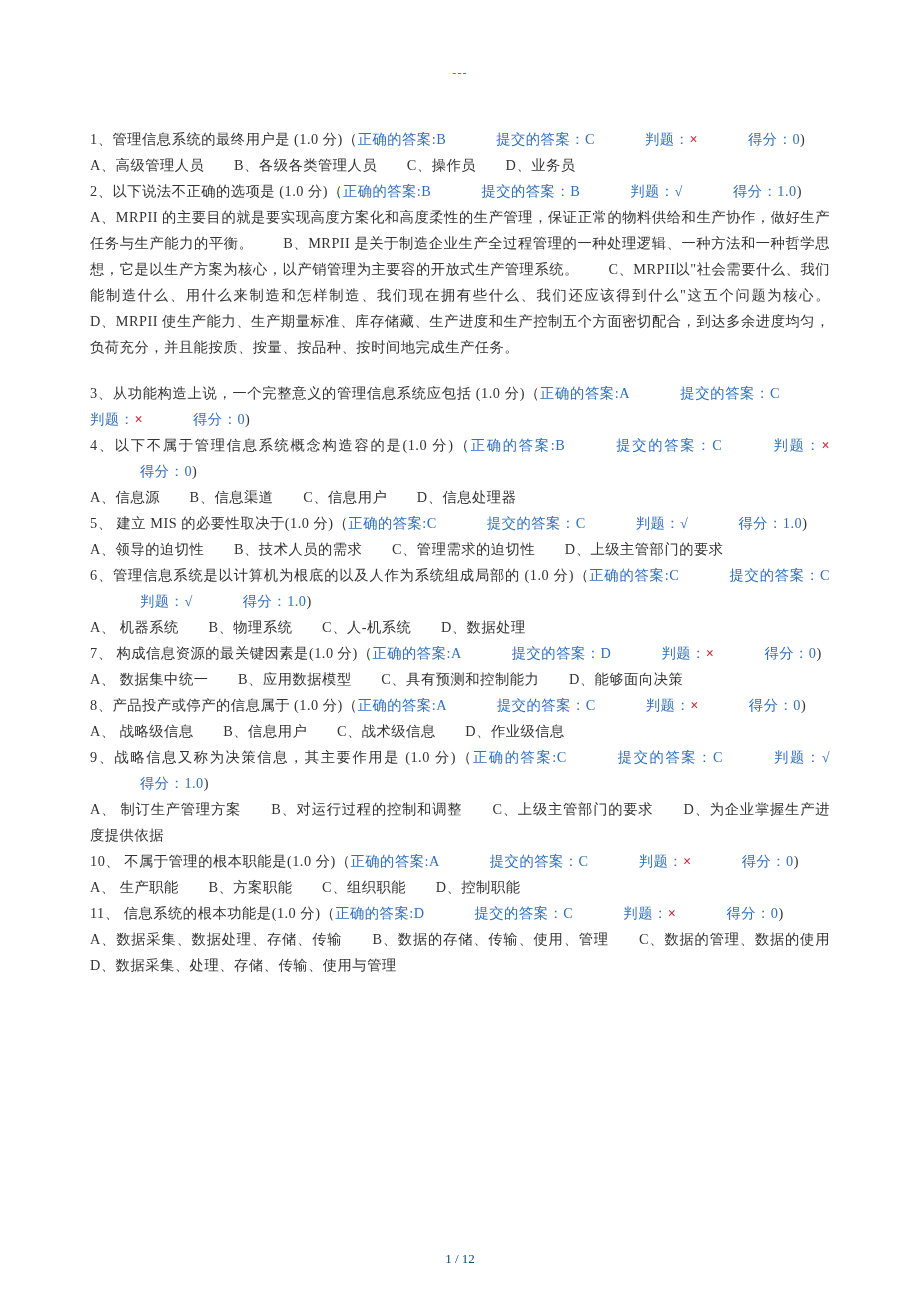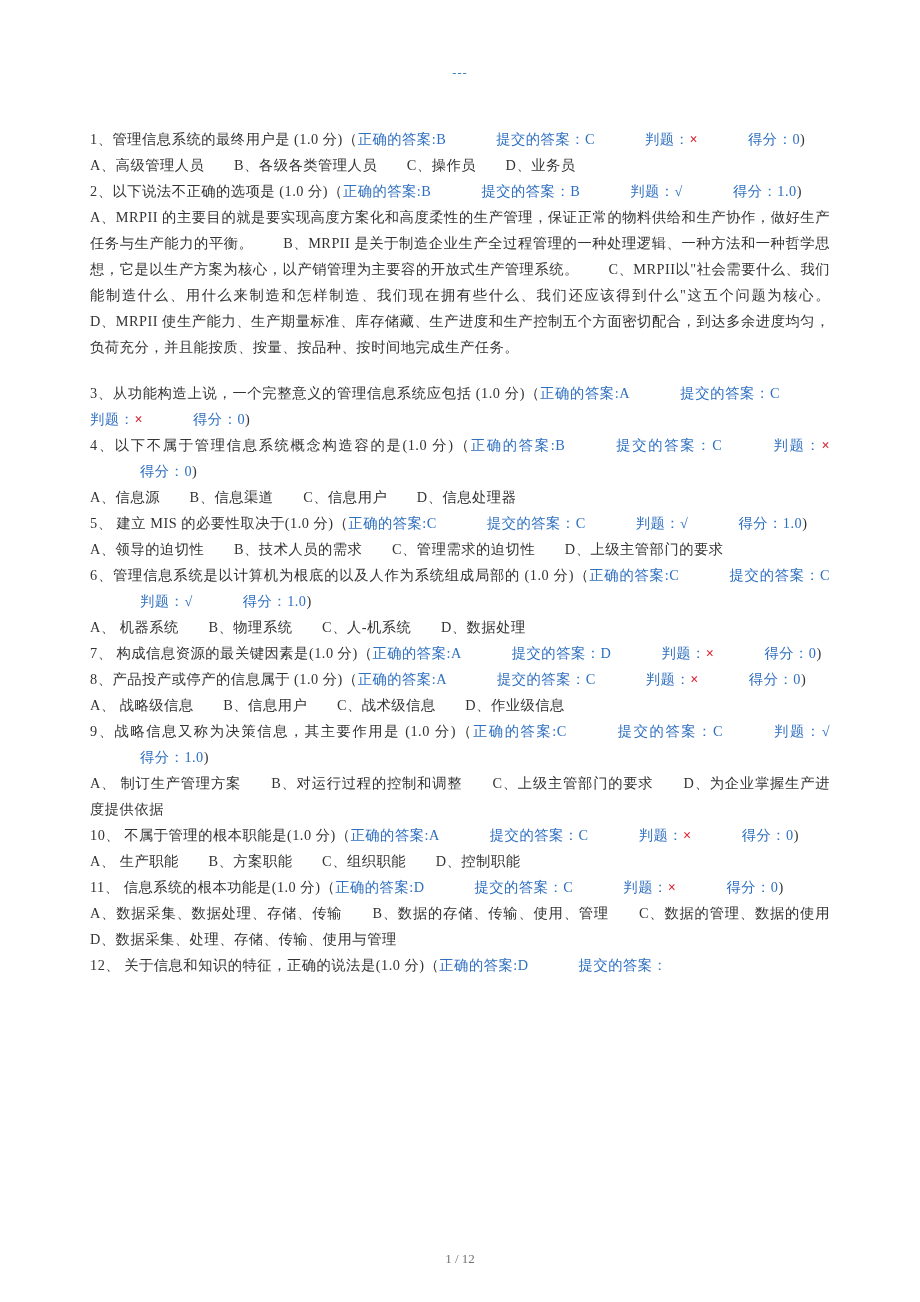--- a/index.html
+++ b/index.html
@@ -33,21 +33,21 @@
   .cross { color: #d23; font-weight: bold; }
   .check { color: #2e6fc0; font-weight: bold; }
   .footer {
     position: absolute;
     bottom: 30px;
     left: 0;
     width: 100%;
     text-align: center;
     font-size: 13px;
     font-family: "Times New Roman", serif;
-    color: #737373;
+    color: #0c4a6e;
   }
   .sp-wide { display: inline-block; width: 50px; }
   .q-block { text-align: justify; }
 </style>
 </head>
 <body>
 
 <div class="page">
   <div class="header">---</div>
 
@@ -79,20 +79,21 @@
     <div class="q-block">A、领导的迫切性　　B、技术人员的需求　　C、管理需求的迫切性　　D、上级主管部门的要求</div>
 
     <div class="q-block">
       <span>6</span>、<span>管理信息系统是以计算机为根底的以及人作为系统组成局部的</span> (<span>1.0</span> <span>分</span>)（<span class="blue">正确的答案</span><span class="blue">:</span><span class="blue">C</span><span class="sp-wide"></span><span class="blue">提交的答案：</span><span class="blue">C</span><span class="sp-wide"></span><span class="blue">判题：</span><span class="check">√</span><span class="sp-wide"></span><span class="blue">得分：</span><span class="blue">1.0</span>)
     </div>
     <div class="q-block">A、 机器系统　　B、物理系统　　C、人-机系统　　D、数据处理</div>
 
     <div class="q-block">
       <span>7</span>、<span> 构成信息资源的最关键因素是</span>(<span>1.0</span> <span>分</span>)（<span class="blue">正确的答案</span><span class="blue">:</span><span class="blue">A</span><span class="sp-wide"></span><span class="blue">提交的答案：</span><span class="blue">D</span><span class="sp-wide"></span><span class="blue">判题：</span><span class="cross">×</span><span class="sp-wide"></span><span class="blue">得分：</span><span class="blue">0</span>)
     </div>
+    <div class="q-block">A、 数据集中统一　　B、应用数据模型　　C、具有预测和控制能力　　D、能够面向决策</div>
 
     <div class="q-block">
       <span>8</span>、<span>产品投产或停产的信息属于</span> (<span>1.0</span> <span>分</span>)（<span class="blue">正确的答案</span><span class="blue">:</span><span class="blue">A</span><span class="sp-wide"></span><span class="blue">提交的答案：</span><span class="blue">C</span><span class="sp-wide"></span><span class="blue">判题：</span><span class="cross">×</span><span class="sp-wide"></span><span class="blue">得分：</span><span class="blue">0</span>)
     </div>
     <div class="q-block">A、 战略级信息　　B、信息用户　　C、战术级信息　　D、作业级信息</div>
 
     <div class="q-block">
       <span>9</span>、<span>战略信息又称为决策信息，其主要作用是</span> (<span>1.0</span> <span>分</span>)（<span class="blue">正确的答案</span><span class="blue">:</span><span class="blue">C</span><span class="sp-wide"></span><span class="blue">提交的答案：</span><span class="blue">C</span><span class="sp-wide"></span><span class="blue">判题：</span><span class="check">√</span><span class="sp-wide"></span><span class="blue">得分：</span><span class="blue">1.0</span>)
     </div>
     <div class="q-block">A、 制订生产管理方案　　B、对运行过程的控制和调整　　C、上级主管部门的要求　　D、为企业掌握生产进度提供依据</div>
@@ -100,20 +101,17 @@
     <div class="q-block">
       <span>10</span>、<span> 不属于管理的根本职能是</span>(<span>1.0</span> <span>分</span>)（<span class="blue">正确的答案</span><span class="blue">:</span><span class="blue">A</span><span class="sp-wide"></span><span class="blue">提交的答案：</span><span class="blue">C</span><span class="sp-wide"></span><span class="blue">判题：</span><span class="cross">×</span><span class="sp-wide"></span><span class="blue">得分：</span><span class="blue">0</span>)
     </div>
     <div class="q-block">A、 生产职能　　B、方案职能　　C、组织职能　　D、控制职能</div>
 
     <div class="q-block">
       <span>11</span>、<span> 信息系统的根本功能是</span>(<span>1.0</span> <span>分</span>)（<span class="blue">正确的答案</span><span class="blue">:</span><span class="blue">D</span><span class="sp-wide"></span><span class="blue">提交的答案：</span><span class="blue">C</span><span class="sp-wide"></span><span class="blue">判题：</span><span class="cross">×</span><span class="sp-wide"></span><span class="blue">得分：</span><span class="blue">0</span>)
     </div>
     <div class="q-block">A、数据采集、数据处理、存储、传输　　B、数据的存储、传输、使用、管理　　C、数据的管理、数据的使用　　D、数据采集、处理、存储、传输、使用与管理</div>
 
-    <div class="q-block">
-      <span>12</span>、<span> 关于信息和知识的特征，正确的说法是</span>(<span>1.0</span> <span>分</span>)（<span class="blue">正确的答案</span><span class="blue">:</span><span class="blue">D</span><span class="sp-wide"></span><span class="blue">提交的答案：</span>
-    </div>
 
   </div>
 
   <div class="footer">1 / 12</div>
 </div>
 
 </body></html>

